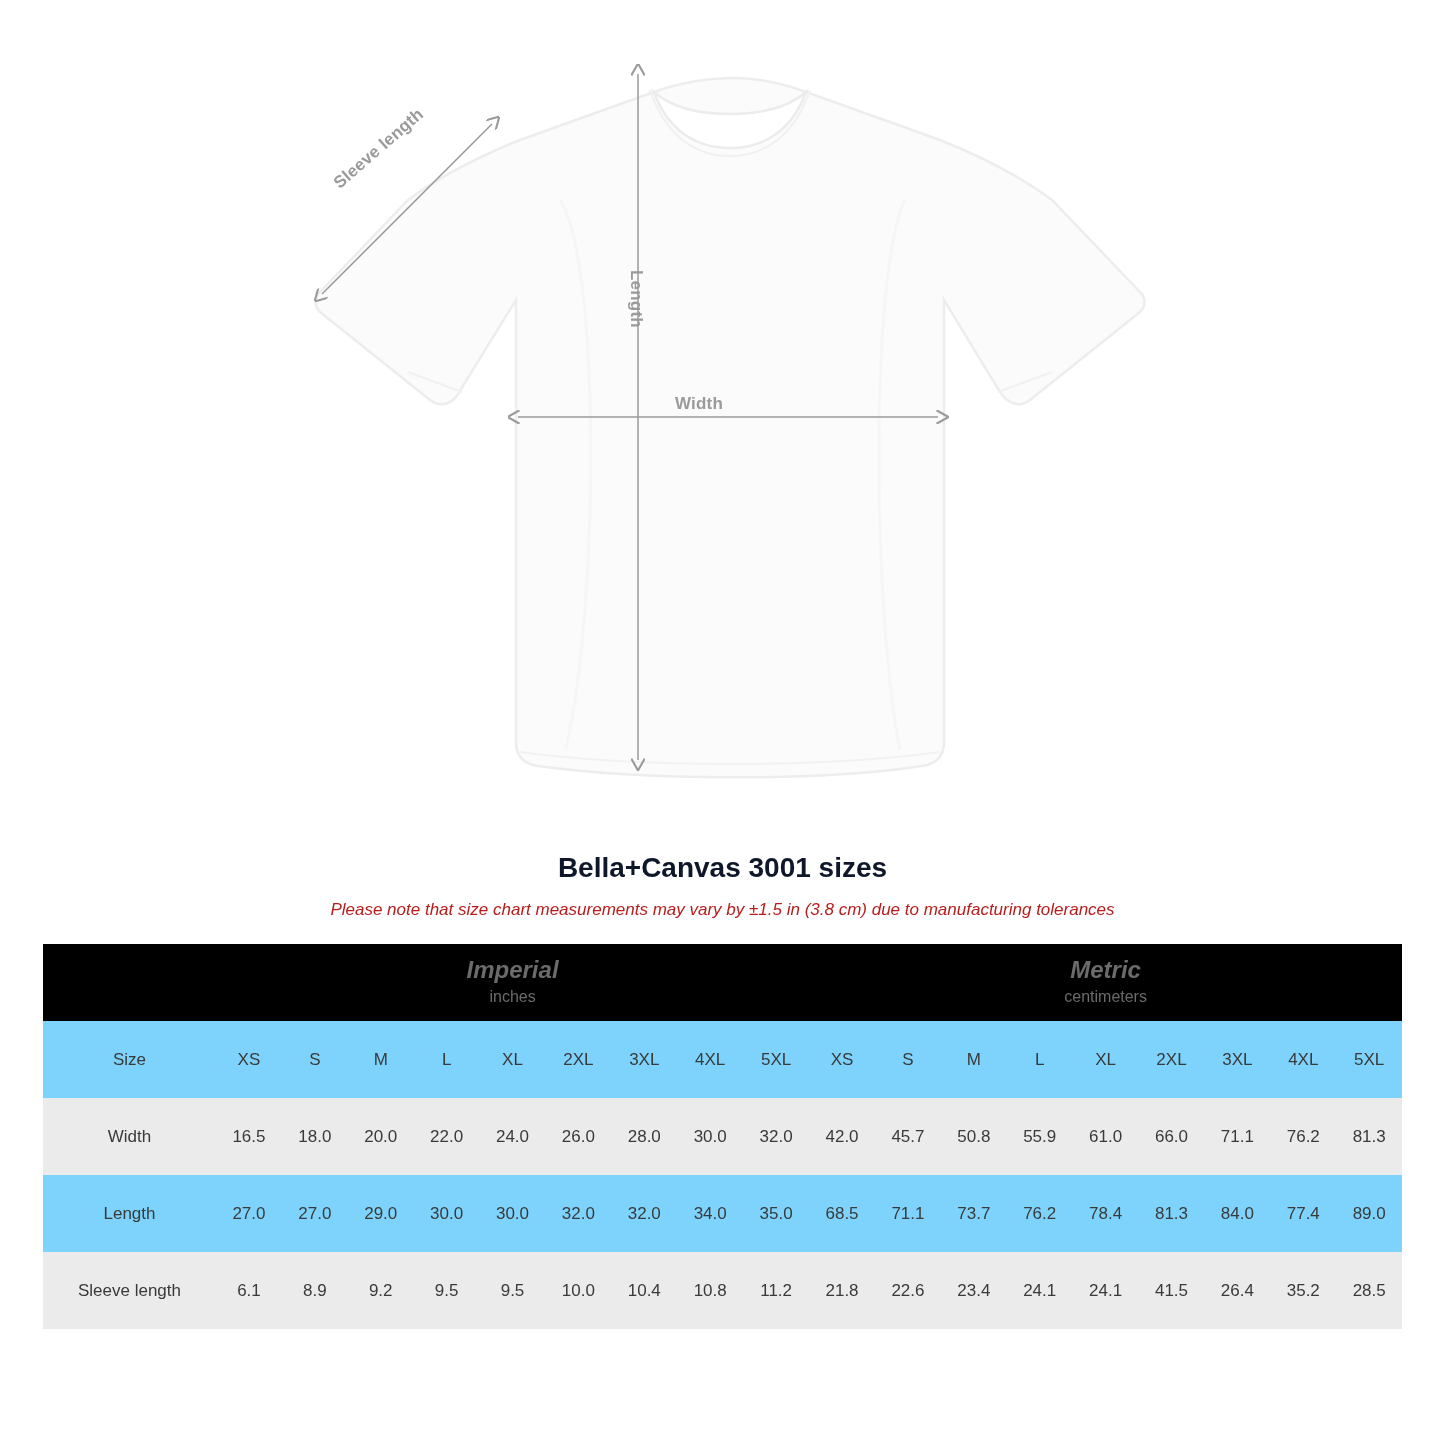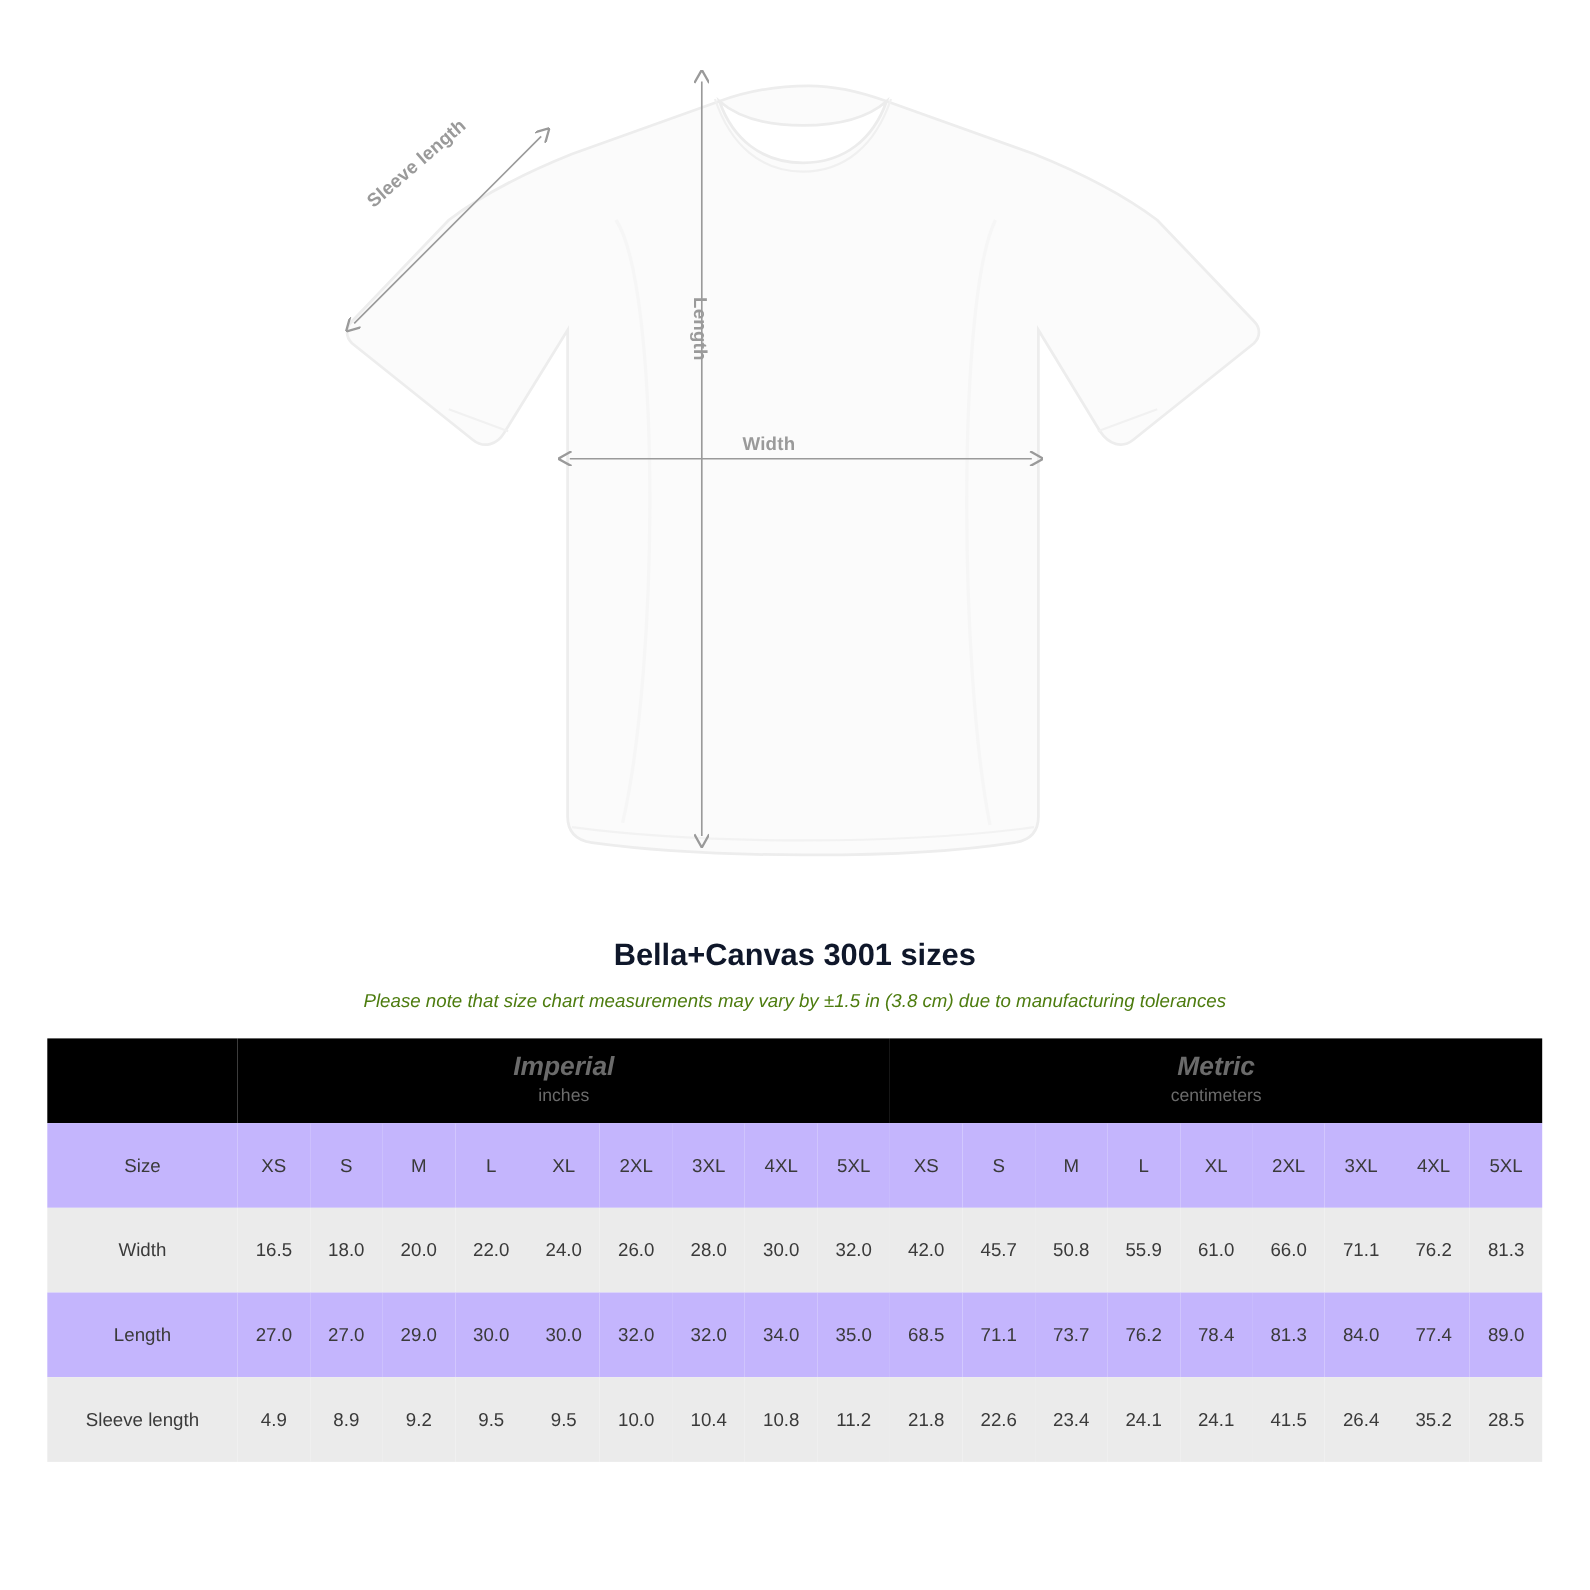--- a/index.html
+++ b/index.html
@@ -63,21 +63,21 @@
   }
   .chart-title {
     font-size: 28px;
     font-weight: bold;
     color: #0f172a;
     margin: 0;
   }
   .chart-note {
     font-size: 17px;
     font-style: italic;
-    color: #4d7c0f;
+    color: #b91c1c;
     margin-top: 16px;
   }
 
   
   .table-wrap {
     margin: 24px 43px 0 43px;
     width: 1359px;
   }
   table.size-table {
     border-collapse: collapse;
@@ -103,21 +103,21 @@
     font-style: italic;
     font-weight: bold;
     color: #6b6b6b;
     line-height: 1.15;
   }
   .sys-unit {
     font-size: 16px;
     color: #6b6b6b;
     line-height: 1.6;
   }
-  .row-white td { background: #c4b5fd; }
+  .row-white td { background: #7dd3fc; }
   .row-grey td { background: #ebebeb; }
   .rowlabel {
     font-weight: bold;
     color: #3a3a3a;
     font-size: 17px;
   }
   .sizehdr {
     font-weight: bold;
     color: #3a3a3a;
     font-size: 17px;
@@ -286,21 +286,21 @@
             <td>73.7</td>
             <td>76.2</td>
             <td>78.4</td>
             <td>81.3</td>
             <td>84.0</td>
             <td>77.4</td>
             <td>89.0</td>
           </tr>
           <tr class="row-grey">
             <td class="rowlabel">Sleeve length</td>
-            <td>4.9</td>
+            <td>6.1</td>
             <td>8.9</td>
             <td>9.2</td>
             <td>9.5</td>
             <td>9.5</td>
             <td>10.0</td>
             <td>10.4</td>
             <td>10.8</td>
             <td>11.2</td>
             <td>21.8</td>
             <td>22.6</td>

